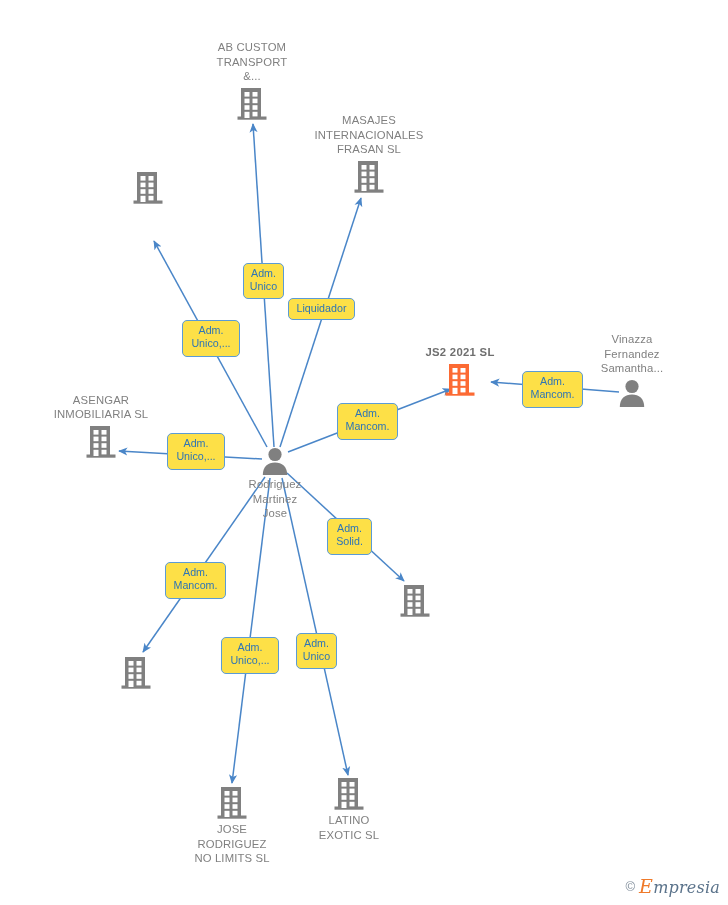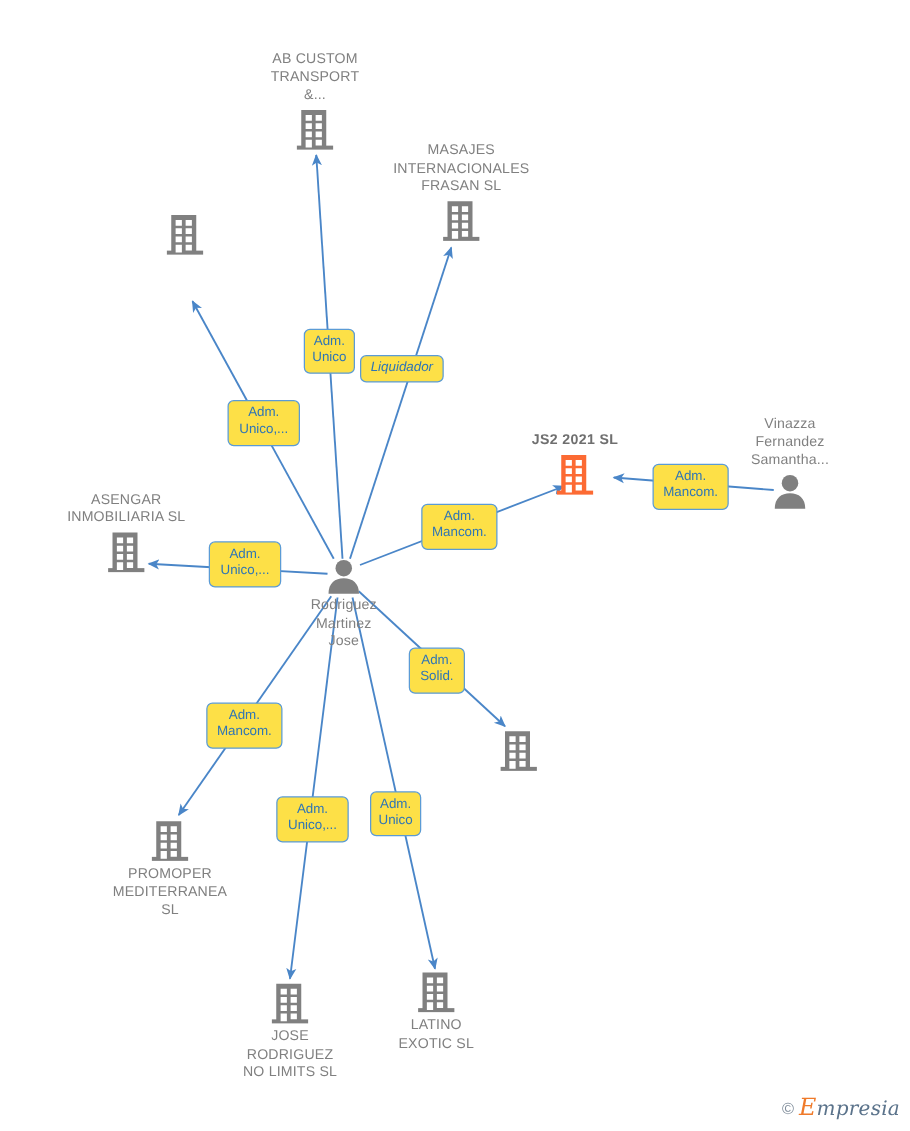--- a/index.html
+++ b/index.html
@@ -235,23 +235,20 @@
           <rect x="1.5" y="30.5" width="29" height="3.2" fill="#808080"></rect>
           <rect x="8.5" y="6" width="5" height="4.6" fill="#ffffff"></rect>
           <rect x="16.5" y="6" width="5" height="4.6" fill="#ffffff"></rect>
           <rect x="8.5" y="12.6" width="5" height="4.6" fill="#ffffff"></rect>
           <rect x="16.5" y="12.6" width="5" height="4.6" fill="#ffffff"></rect>
           <rect x="8.5" y="19.2" width="5" height="4.6" fill="#ffffff"></rect>
           <rect x="16.5" y="19.2" width="5" height="4.6" fill="#ffffff"></rect>
           <rect x="8.5" y="25.8" width="5" height="6.2" fill="#ffffff"></rect>
           <rect x="16.5" y="25.8" width="5" height="4.6" fill="#ffffff"></rect>
         </svg>
-        <span class="label">PROMOPER
-MEDITERRANEA
-SL</span>
       </div>
       <div class="node" style="left: 232px; top: 785px;">
         <svg width="32" height="36" viewBox="0 0 32 36" class="glyph">
           <rect x="5" y="2" width="20" height="30" fill="#808080"></rect>
           <rect x="1.5" y="30.5" width="29" height="3.2" fill="#808080"></rect>
           <rect x="8.5" y="6" width="5" height="4.6" fill="#ffffff"></rect>
           <rect x="16.5" y="6" width="5" height="4.6" fill="#ffffff"></rect>
           <rect x="8.5" y="12.6" width="5" height="4.6" fill="#ffffff"></rect>
           <rect x="16.5" y="12.6" width="5" height="4.6" fill="#ffffff"></rect>
           <rect x="8.5" y="19.2" width="5" height="4.6" fill="#ffffff"></rect>
@@ -276,21 +273,21 @@
           <rect x="8.5" y="25.8" width="5" height="6.2" fill="#ffffff"></rect>
           <rect x="16.5" y="25.8" width="5" height="4.6" fill="#ffffff"></rect>
         </svg>
         <span class="label">LATINO
 EXOTIC SL</span>
       </div>
     </div>
   <div id="edge-label-layer">
       <div class="edge-label" style="left: 243px; top: 263px; width: 41px; min-height: 36px;">Adm.
 Unico</div>
-      <div class="edge-label" style="left: 288px; top: 284px; width: 67px; min-height: 21px; font-style: italic;">Liquidador</div>
+      <div class="edge-label" style="left: 288px; top: 298px; width: 67px; min-height: 21px;">Liquidador</div>
       <div class="edge-label" style="left: 182px; top: 320px; width: 58px; min-height: 37px;">Adm.
 Unico,...</div>
       <div class="edge-label" style="left: 167px; top: 433px; width: 58px; min-height: 37px;">Adm.
 Unico,...</div>
       <div class="edge-label" style="left: 337px; top: 403px; width: 61px; min-height: 37px;">Adm.
 Mancom.</div>
       <div class="edge-label" style="left: 522px; top: 371px; width: 61px; min-height: 37px;">Adm.
 Mancom.</div>
       <div class="edge-label" style="left: 327px; top: 518px; width: 45px; min-height: 37px;">Adm.
 Solid.</div>

